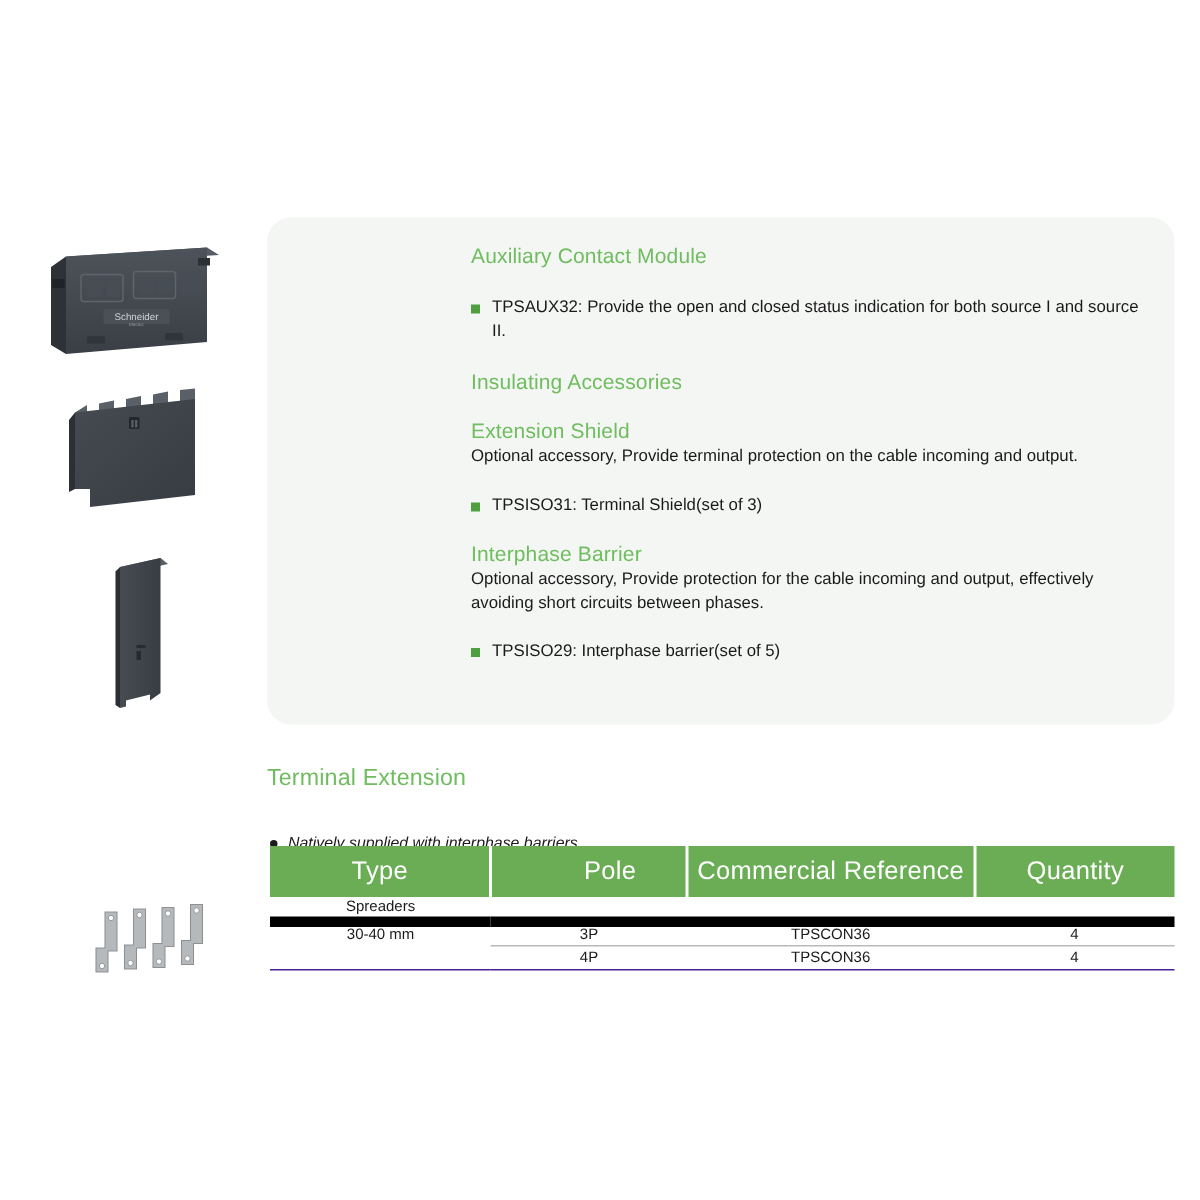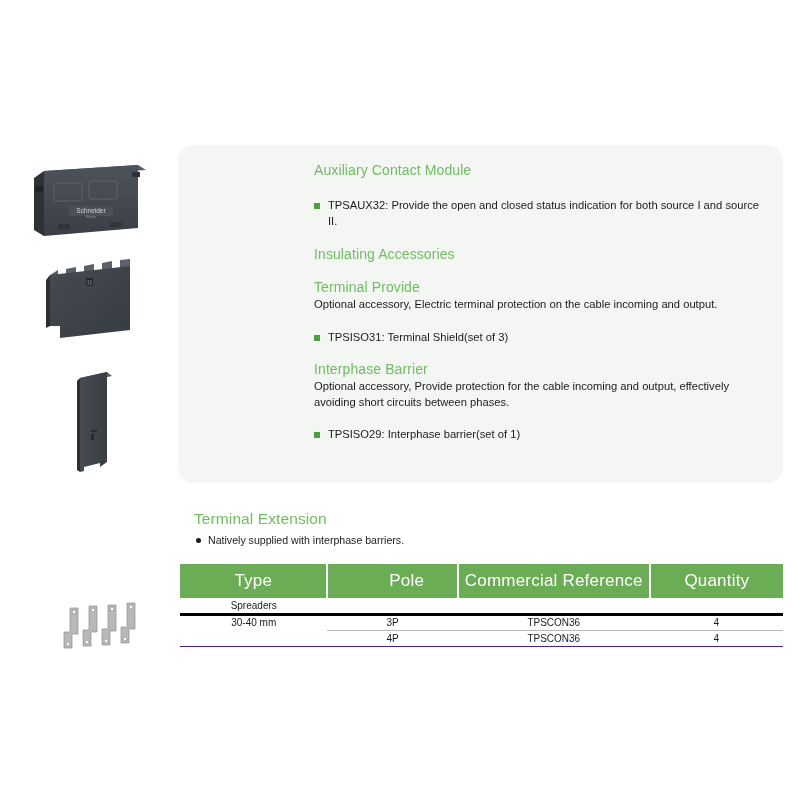--- a/index.html
+++ b/index.html
@@ -103,28 +103,28 @@
     width: 6px;
     height: 6px;
     background: #4f9e3f;
   }
   .gap-md { height: 12px; }
   .gap-lg { height: 14px; }
 
   
   .term-ext {
     position: absolute;
-    left: 194px;
+    left: 178px;
     top: 508px;
     width: 606px;
   }
 
   .term-ext h2.section-heading { font-size: 15.5px; }
 
-  ul.dot-list { list-style: none; margin-top: 3px; }
+  ul.dot-list { list-style: none; margin-top: 25px; font-style: italic; }
 
   ul.dot-list li {
     position: relative;
     padding-left: 14px;
     color: #1a1a1a;
     font-size: 10.6px;
     line-height: 14px;
   }
 
   ul.dot-list li .dot-bullet {
@@ -164,21 +164,21 @@
     text-align: center;
     height: 16px;
     font-weight: 400;
   }
 
   .col-type { width: 156px; }
   .col-pole { width: 136px; padding-left: 28px; }
   .col-ref  { width: 200px; }
   .col-qty  { width: 139px; }
 
-  .row-group td { border-bottom: 3px solid #000000; }
+  .row-group td { border-bottom: 7px solid #000000; }
   .rule-full td { border-bottom: 1px solid #4c1d95; }
   .rule-partial td.no-rule { border-bottom: none; }
   .rule-partial td { border-bottom: 1px solid #b9b9b9; margin-top: 10px; }
 
   .cell-type { text-align: center; }
 </style>
 </head>
 <body>
 
 <div class="page">
@@ -300,37 +300,37 @@
           <span>TPSAUX32: Provide the open and closed status indication for both source I and source II.</span>
         </li>
       </ul>
 
       <div class="gap-lg"></div>
 
       <h2 class="section-heading">Insulating Accessories</h2>
 
       <div class="gap-md"></div>
 
-      <h3 class="sub-heading">Terminal Provide</h3>
-      <p class="body-text">Optional accessory, Electric terminal protection on the cable incoming and output.</p>
+      <h3 class="sub-heading">Extension Shield</h3>
+      <p class="body-text">Optional accessory, Provide terminal protection on the cable incoming and output.</p>
       <ul class="sq-list">
         <li>
           <span class="sq-bullet"></span>
           <span>TPSISO31: Terminal Shield(set of 3)</span>
         </li>
       </ul>
 
       <div class="gap-lg"></div>
 
       <h3 class="sub-heading">Interphase Barrier</h3>
       <p class="body-text">Optional accessory, Provide protection for the cable incoming and output, effectively avoiding short circuits between phases.</p>
       <ul class="sq-list">
         <li>
           <span class="sq-bullet"></span>
-          <span>TPSISO29: Interphase barrier(set of 1)</span>
+          <span>TPSISO29: Interphase barrier(set of 5)</span>
         </li>
       </ul>
 
     </div>
   </div>
 
   <div class="term-ext">
     <h2 class="section-heading">Terminal Extension</h2>
     <ul class="dot-list">
       <li>

